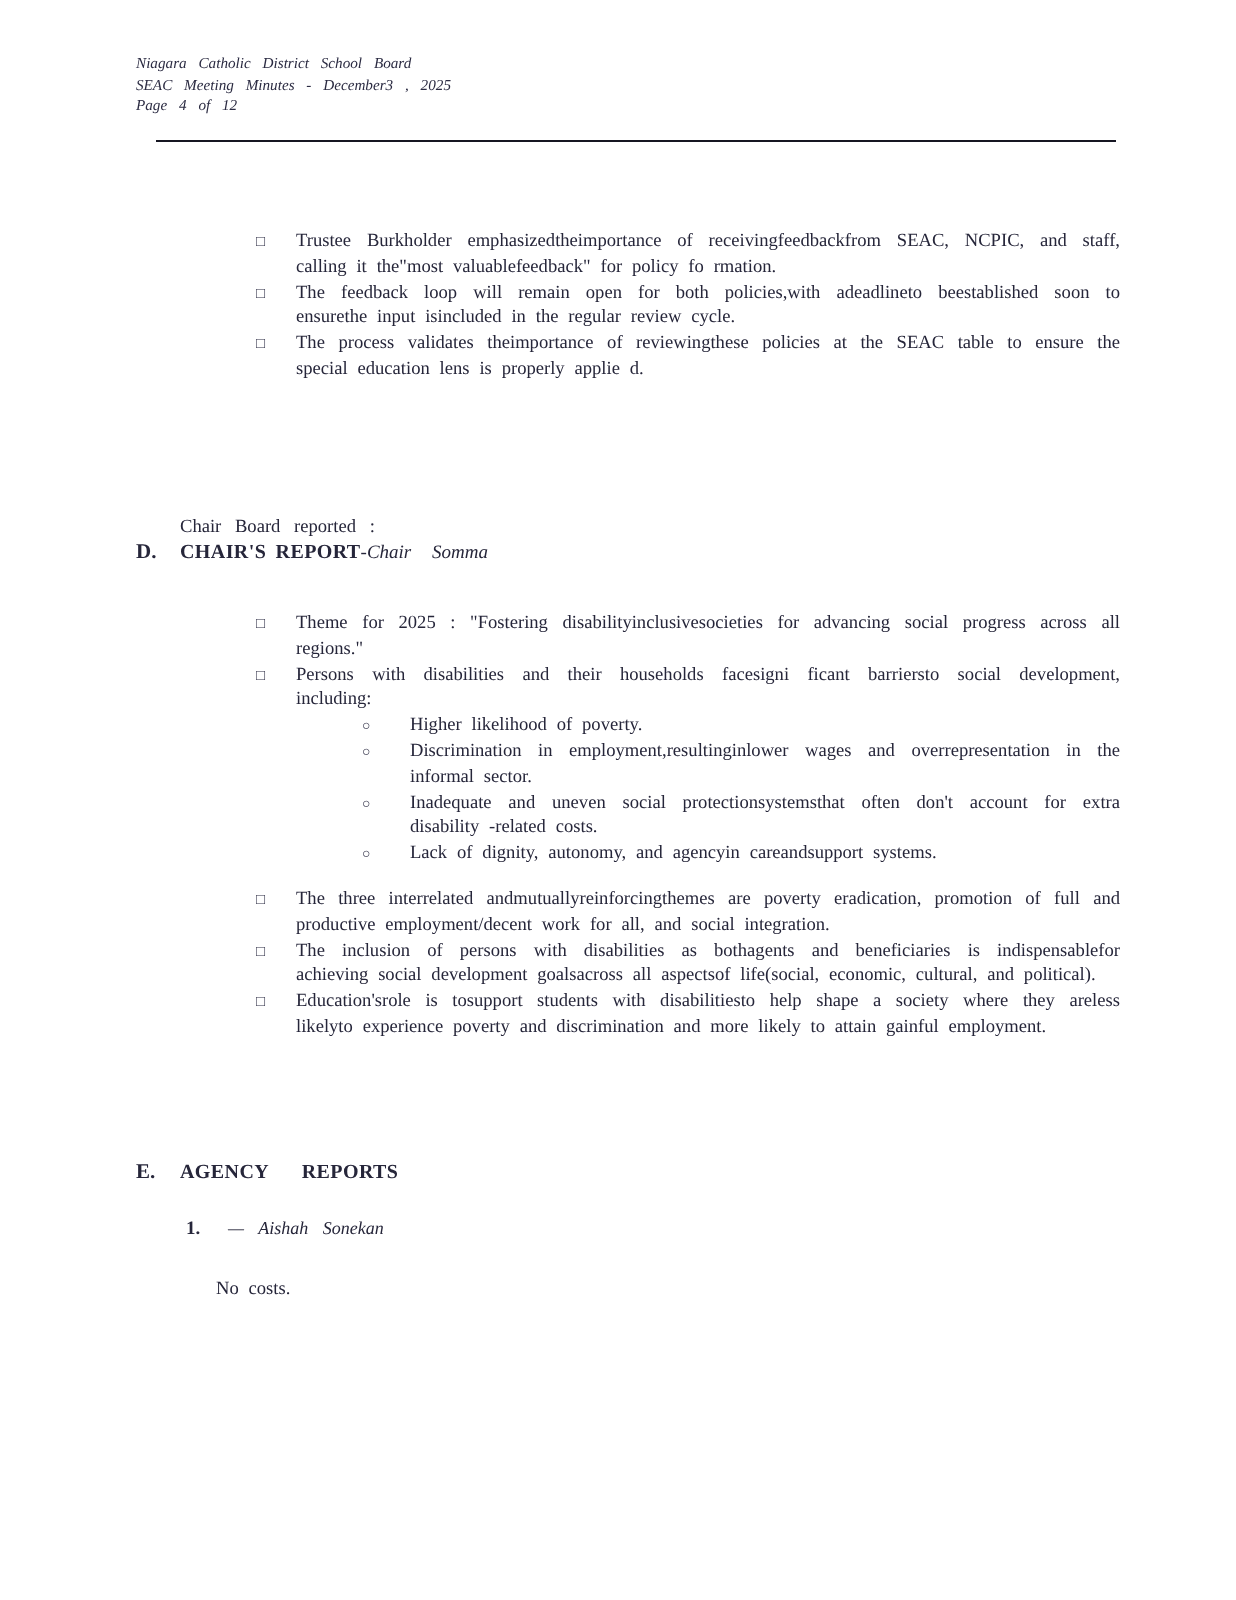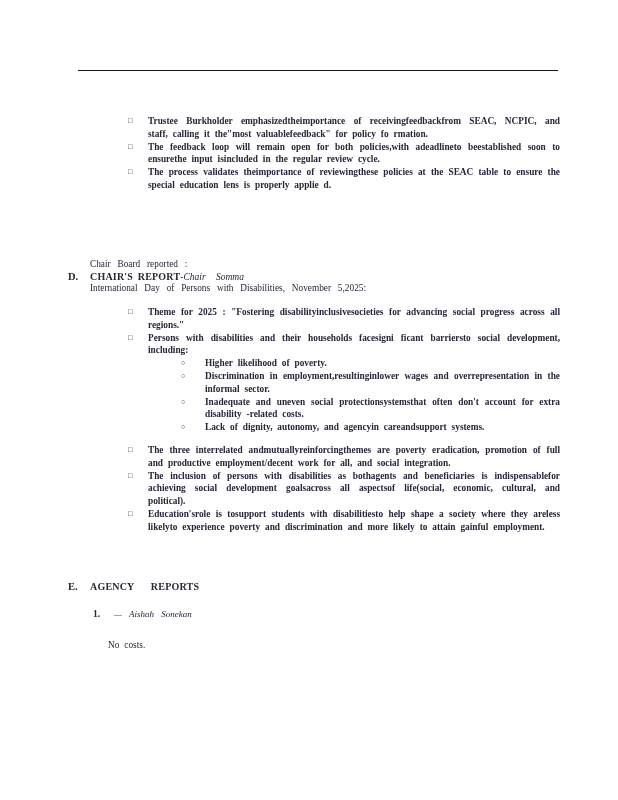--- a/index.html
+++ b/index.html
@@ -52,21 +52,21 @@
   }
 
   .bullet-list { display: block; }
   .bullet-item { display: flex; align-items: flex-start; }
   .marker {
     flex: 0 0 20px;
     font-size: 7.5px;
     line-height: 12.8px;
     color: #2b2b42;
   }
-  .bullet-body { flex: 1 1 auto; font-weight: bold; }
+  .bullet-body { flex: 1 1 auto; }
 
   .bullets-a {
     position: absolute;
     top: 115px;
     left: 128px;
     width: 432px;
   }
 
   
   .section-heading {
@@ -157,20 +157,25 @@
     left: 108px;
     font-size: 9.3px;
     word-spacing: 2.6px;
   }
 </style>
 </head>
 <body>
 
 <div class="page">
 
+  <div class="doc-header">
+    <div>Niagara Catholic District School Board</div>
+    <div>SEAC Meeting Minutes - December3 , 2025</div>
+    <div>Page 4 of 12</div>
+  </div>
   <div class="header-rule"></div>
 
 
   <div class="bullets-a bullet-list">
     <div class="bullet-item">
       <span class="marker">□</span>
       <div class="bullet-body body-text">Trustee Burkholder emphasizedtheimportance of receivingfeedbackfrom SEAC, NCPIC, and staff, calling it the"most valuablefeedback" for policy fo rmation.</div>
     </div>
     <div class="bullet-item">
       <span class="marker">□</span>
@@ -182,21 +187,20 @@
     </div>
   </div>
 
   <div class="section-heading heading-d">
     <span class="section-letter">D.</span>
     <span class="heading-title">CHAIR'S REPORT</span>
       <span class="heading-suffix">-Chair Somma</span>
   </div>
 
   <div class="reported-line">Chair Board reported :</div>
-  <div class="event-line">International Day of Persons with Disabilities, November 5,2025:</div>
 
   <div class="d-list bullet-list">
 
     <div class="bullet-item">
       <span class="marker">□</span>
       <div class="bullet-body body-text">Theme for 2025 : "Fostering disabilityinclusivesocieties for advancing social progress across all regions."</div>
     </div>
 
     <div class="bullet-item">
       <span class="marker">□</span>

